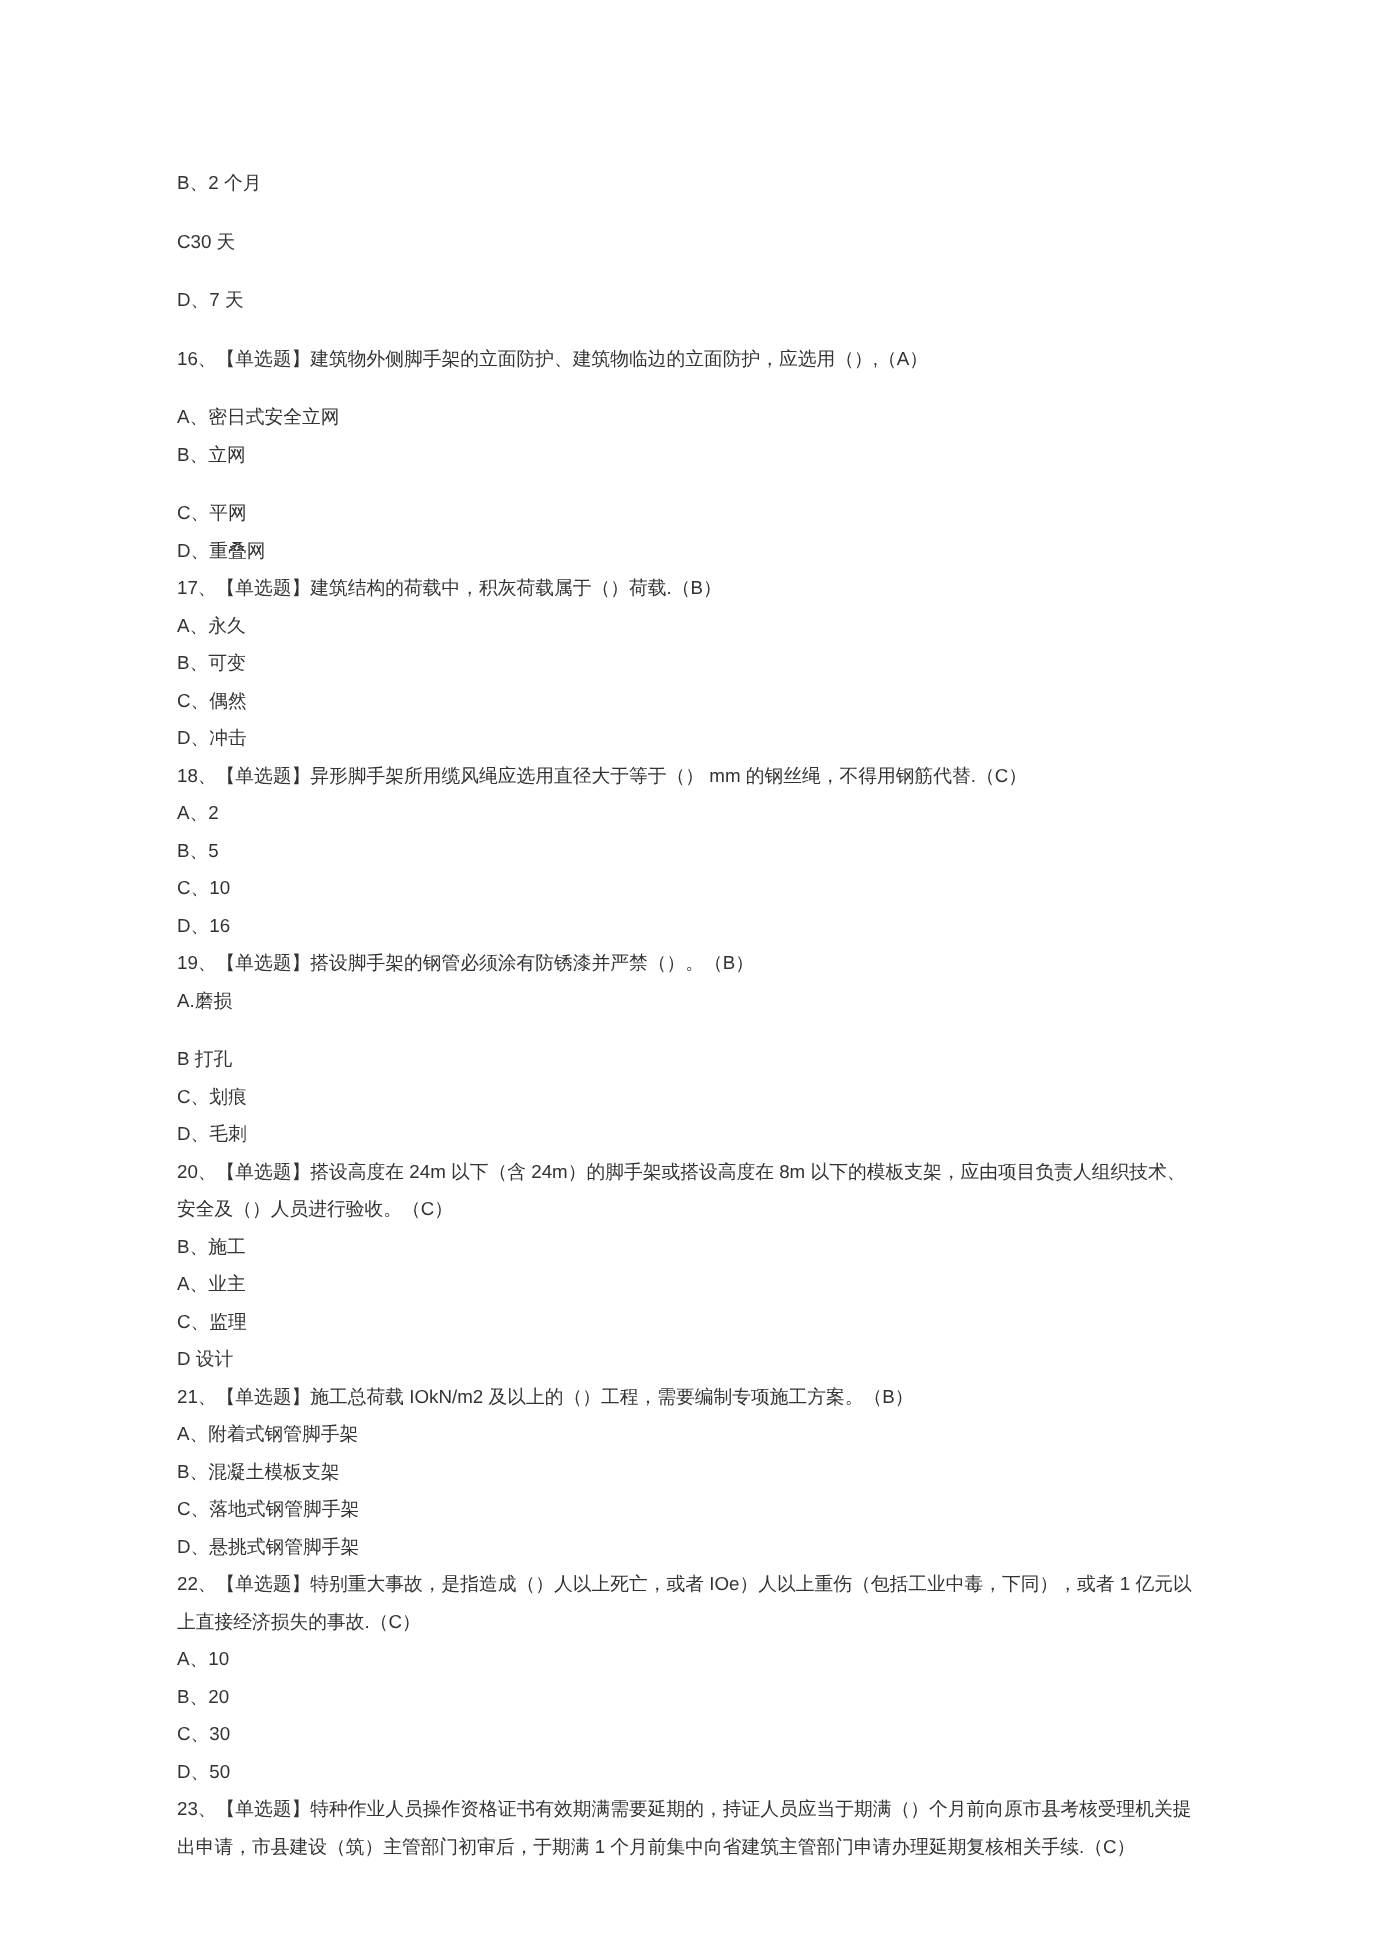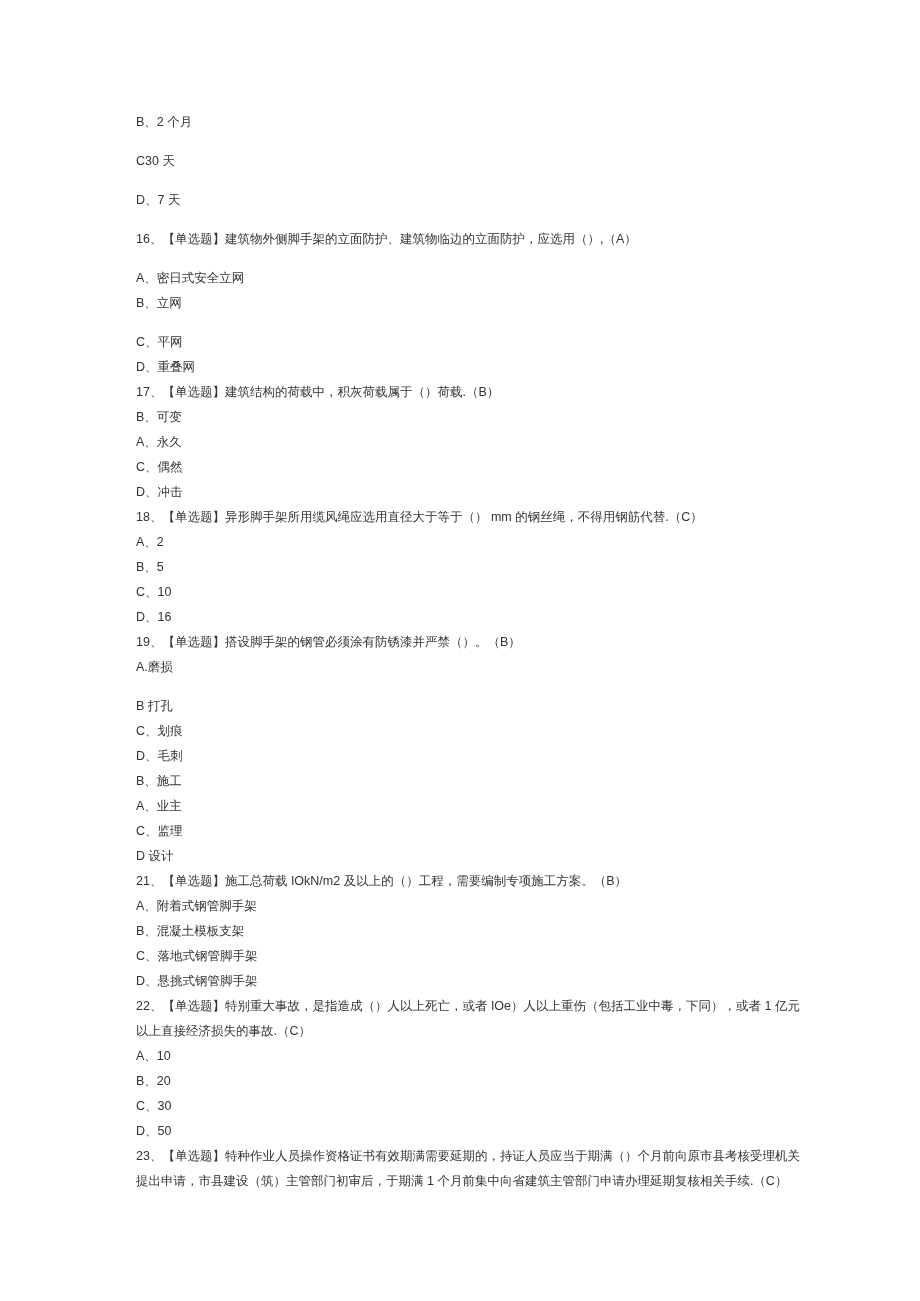--- a/index.html
+++ b/index.html
@@ -12,21 +12,20 @@
     width: 920px;
     min-height: 1301px;
     padding: 110px 118px 60px 118px;
     box-sizing: border-box;
     color: #333333;
     font-size: 12.5px;
     line-height: 2.0;
   }
   .line {
     display: block;
-    margin-left: 18px;
   }
   .gap {
     height: 14px;
   }
 </style>
 </head>
 <body>
 
 <div class="page">
 
@@ -39,38 +38,39 @@
 
   <span class="line">16、【单选题】建筑物外侧脚手架的立面防护、建筑物临边的立面防护，应选用（）,（A）</span>
   <div class="gap"></div>
   <span class="line">A、密日式安全立网</span>
   <span class="line">B、立网</span>
   <div class="gap"></div>
   <span class="line">C、平网</span>
   <span class="line">D、重叠网</span>
 
   <span class="line">17、【单选题】建筑结构的荷载中，积灰荷载属于（）荷载.（B）</span>
+  <span class="line">A、永久</span>
   <span class="line">B、可变</span>
-  <span class="line">A、永久</span>
   <span class="line">C、偶然</span>
   <span class="line">D、冲击</span>
 
   <span class="line">18、【单选题】异形脚手架所用缆风绳应选用直径大于等于（） mm 的钢丝绳，不得用钢筋代替.（C）</span>
   <span class="line">A、2</span>
   <span class="line">B、5</span>
   <span class="line">C、10</span>
   <span class="line">D、16</span>
 
   <span class="line">19、【单选题】搭设脚手架的钢管必须涂有防锈漆并严禁（）。（B）</span>
   <span class="line">A.磨损</span>
   <div class="gap"></div>
   <span class="line">B 打孔</span>
   <span class="line">C、划痕</span>
   <span class="line">D、毛刺</span>
 
+  <span class="line">20、【单选题】搭设高度在 24m 以下（含 24m）的脚手架或搭设高度在 8m 以下的模板支架，应由项目负责人组织技术、安全及（）人员进行验收。（C）</span>
   <span class="line">B、施工</span>
   <span class="line">A、业主</span>
   <span class="line">C、监理</span>
   <span class="line">D 设计</span>
 
   <span class="line">21、【单选题】施工总荷载 IOkN/m2 及以上的（）工程，需要编制专项施工方案。（B）</span>
   <span class="line">A、附着式钢管脚手架</span>
   <span class="line">B、混凝土模板支架</span>
   <span class="line">C、落地式钢管脚手架</span>
   <span class="line">D、悬挑式钢管脚手架</span>

